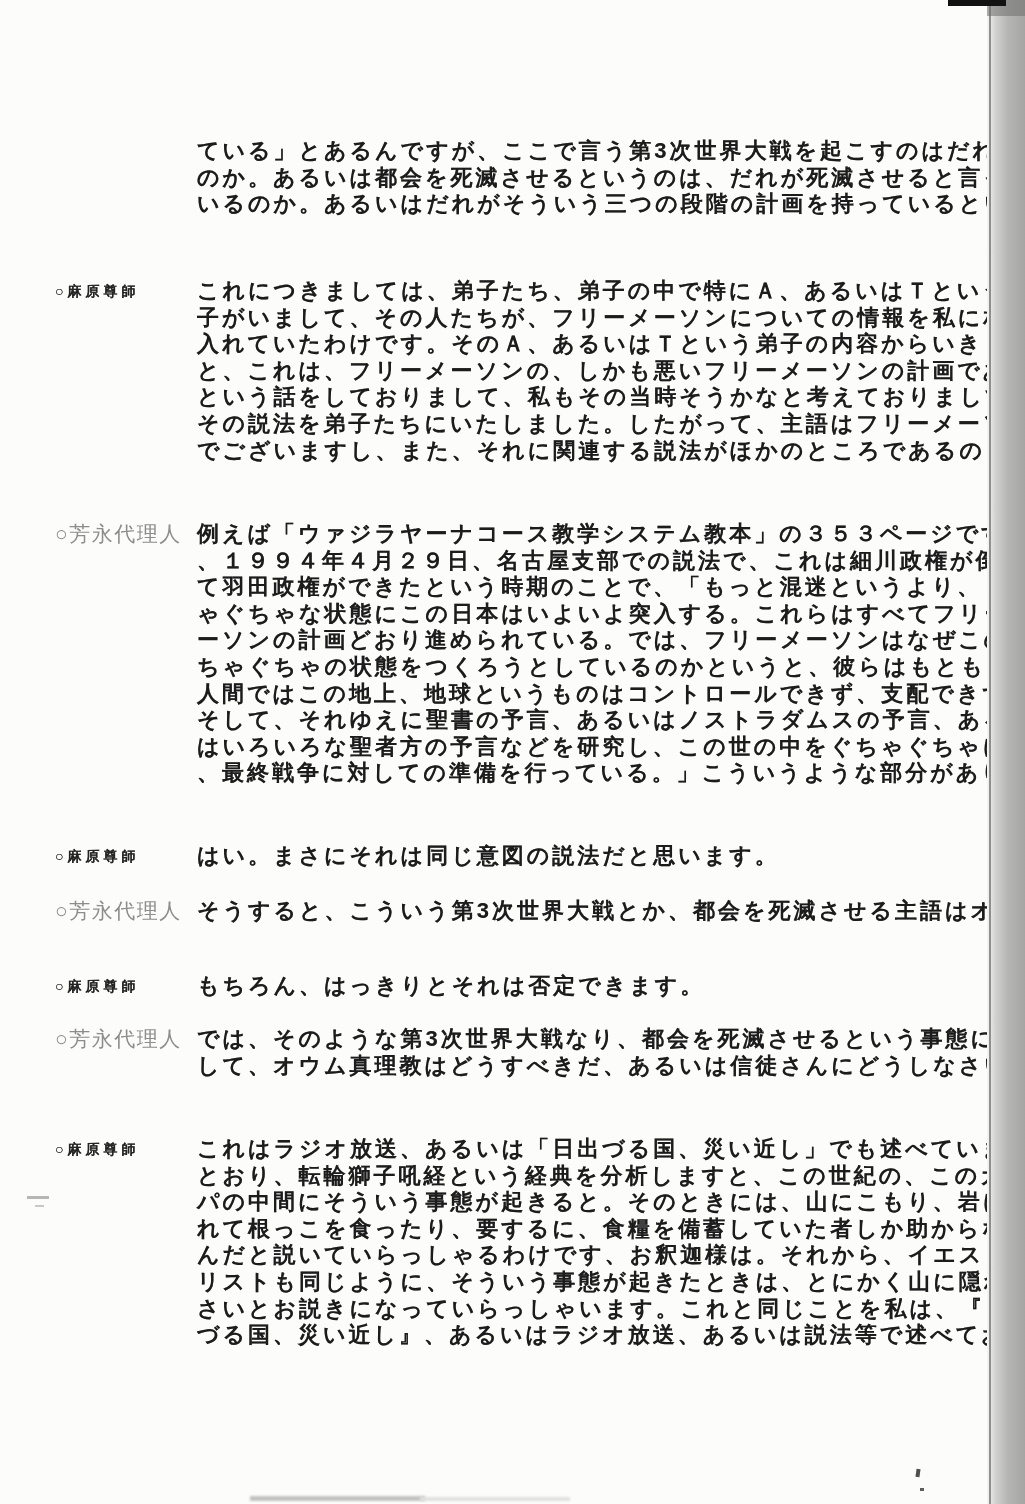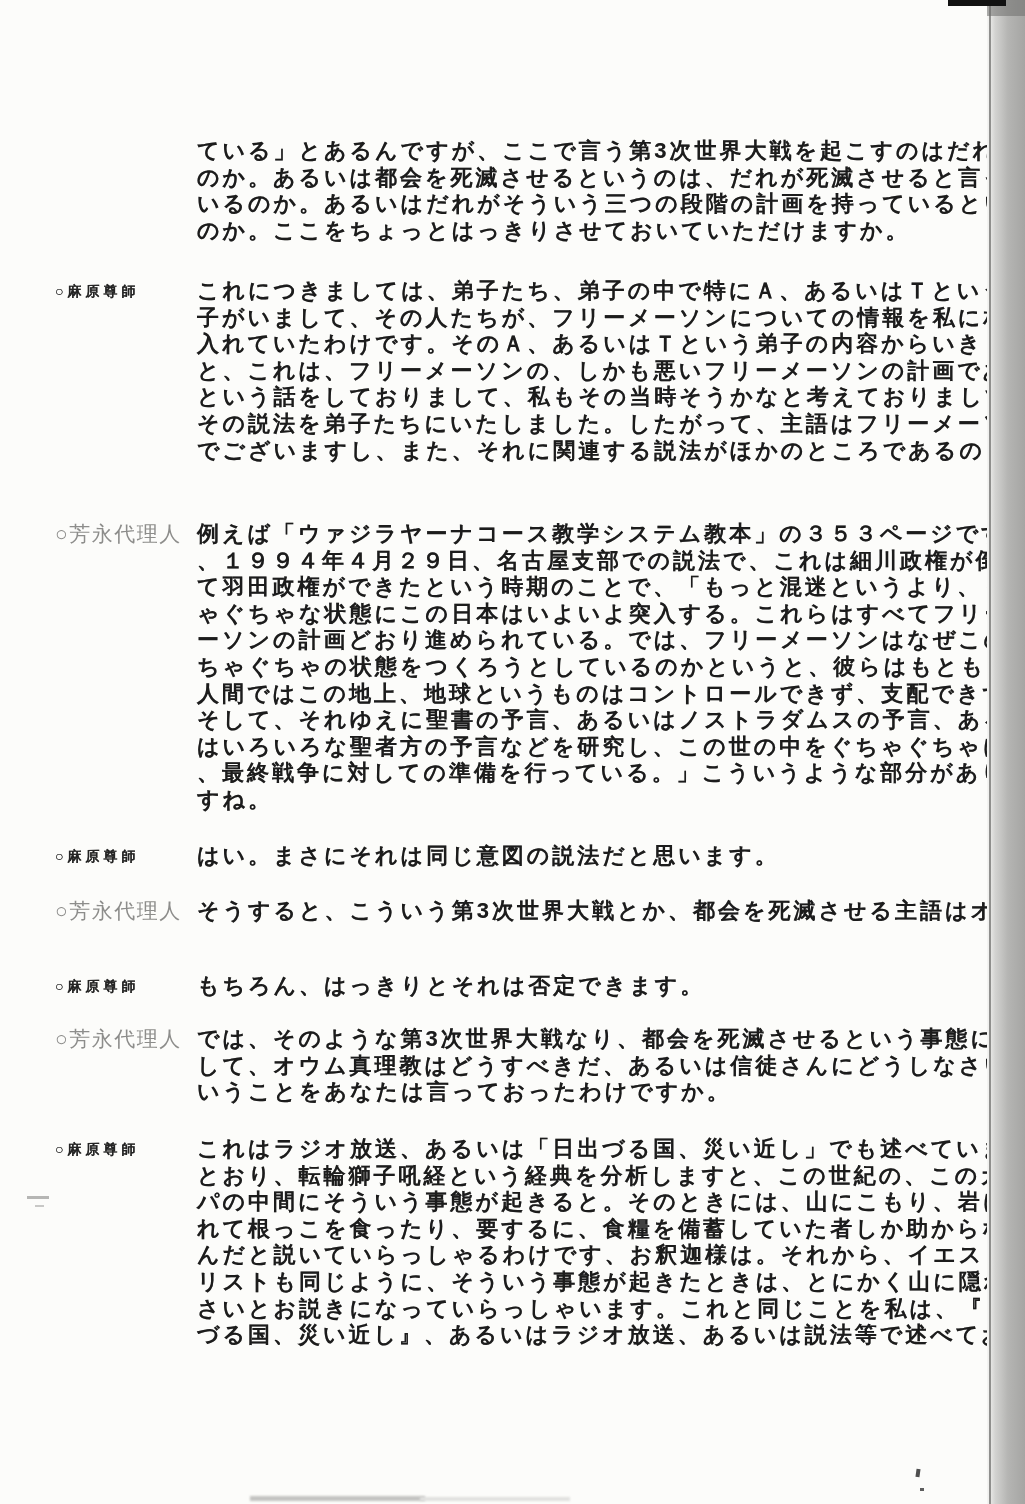--- a/index.html
+++ b/index.html
@@ -49,21 +49,20 @@
 </head>
 <body>
 
 <div class="page">
   <div id="text-area">
       <div class="block" style="top: 138px;">
         <div class="lines">
           <div class="tline">ている」とあるんですが、ここで言う第3次世界大戦を起こすのはだれな</div>
           <div class="tline">のか。あるいは都会を死滅させるというのは、だれが死滅させると言って</div>
           <div class="tline">いるのか。あるいはだれがそういう三つの段階の計画を持っているという</div>
-          <div class="tline">のか。ここをちょっとはっきりさせておいていただけますか。</div>
         </div>
       </div>
       <div class="block" style="top: 278px;">
         <div class="speaker">○麻原尊師</div>
         <div class="lines">
           <div class="tline">これにつきましては、弟子たち、弟子の中で特にＡ、あるいはＴという弟</div>
           <div class="tline">子がいまして、その人たちが、フリーメーソンについての情報を私に相当</div>
           <div class="tline">入れていたわけです。そのＡ、あるいはＴという弟子の内容からいきます</div>
           <div class="tline">と、これは、フリーメーソンの、しかも悪いフリーメーソンの計画である</div>
           <div class="tline">という話をしておりまして、私もその当時そうかなと考えておりまして、</div>
@@ -77,21 +76,20 @@
           <div class="tline">例えば「ウァジラヤーナコース教学システム教本」の３５３ページですが</div>
           <div class="tline">、１９９４年４月２９日、名古屋支部での説法で、これは細川政権が倒れ</div>
           <div class="tline">て羽田政権ができたという時期のことで、「もっと混迷というより、ぐち</div>
           <div class="tline">ゃぐちゃな状態にこの日本はいよいよ突入する。これらはすべてフリーメ</div>
           <div class="tline">ーソンの計画どおり進められている。では、フリーメーソンはなぜこのぐ</div>
           <div class="tline">ちゃぐちゃの状態をつくろうとしているのかというと、彼らはもともと、</div>
           <div class="tline">人間ではこの地上、地球というものはコントロールできず、支配できず、</div>
           <div class="tline">そして、それゆえに聖書の予言、あるいはノストラダムスの予言、あるい</div>
           <div class="tline">はいろいろな聖者方の予言などを研究し、この世の中をぐちゃぐちゃにし</div>
           <div class="tline">、最終戦争に対しての準備を行っている。」こういうような部分がありま</div>
-          <div class="tline">すね。</div>
         </div>
       </div>
       <div class="block" style="top: 843px;">
         <div class="speaker">○麻原尊師</div>
         <div class="lines">
           <div class="tline">はい。まさにそれは同じ意図の説法だと思います。</div>
         </div>
       </div>
       <div class="block" style="top: 898px;">
         <div class="speaker light">○芳永代理人</div>
@@ -103,21 +101,20 @@
         <div class="speaker">○麻原尊師</div>
         <div class="lines">
           <div class="tline">もちろん、はっきりとそれは否定できます。</div>
         </div>
       </div>
       <div class="block" style="top: 1026px;">
         <div class="speaker light">○芳永代理人</div>
         <div class="lines">
           <div class="tline">では、そのような第3次世界大戦なり、都会を死滅させるという事態に対</div>
           <div class="tline">して、オウム真理教はどうすべきだ、あるいは信徒さんにどうしなさいと</div>
-          <div class="tline">いうことをあなたは言っておったわけですか。</div>
         </div>
       </div>
       <div class="block" style="top: 1136px;">
         <div class="speaker">○麻原尊師</div>
         <div class="lines">
           <div class="tline">これはラジオ放送、あるいは「日出づる国、災い近し」でも述べています</div>
           <div class="tline">とおり、転輪獅子吼経という経典を分析しますと、この世紀の、このカル</div>
           <div class="tline">パの中間にそういう事態が起きると。そのときには、山にこもり、岩に隠</div>
           <div class="tline">れて根っこを食ったり、要するに、食糧を備蓄していた者しか助からない</div>
           <div class="tline">んだと説いていらっしゃるわけです、お釈迦様は。それから、イエス・キ</div>

